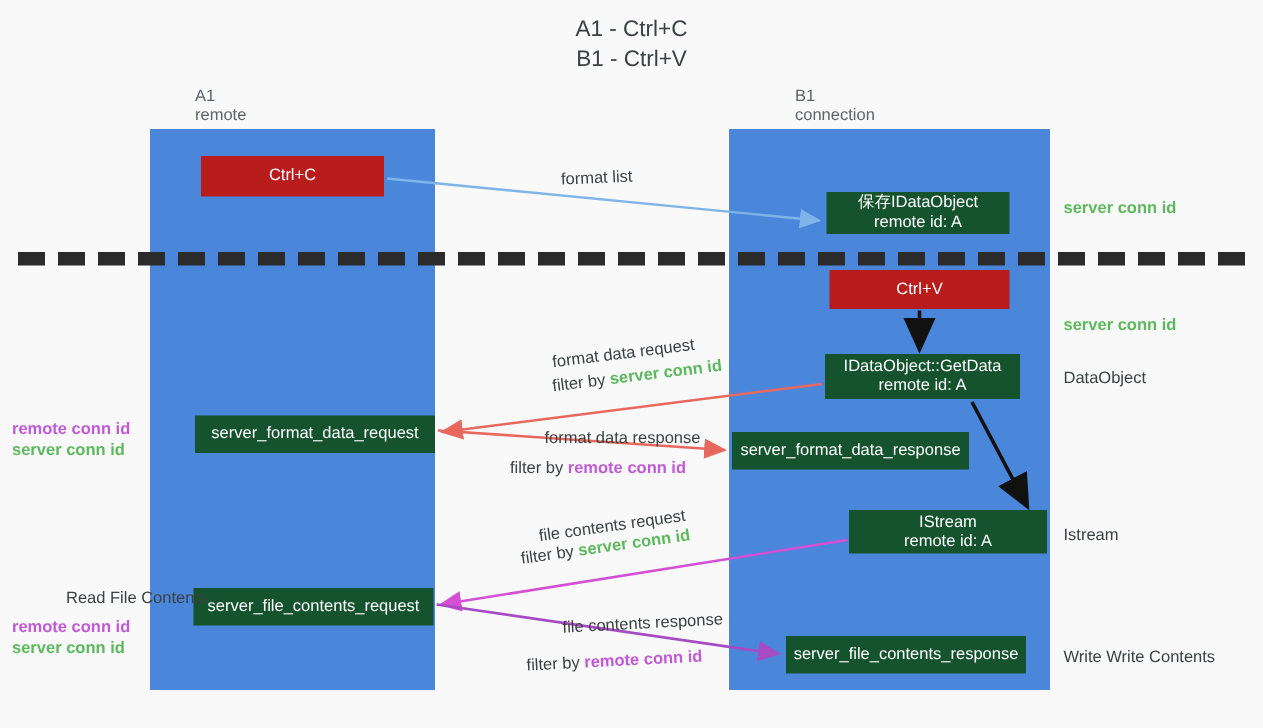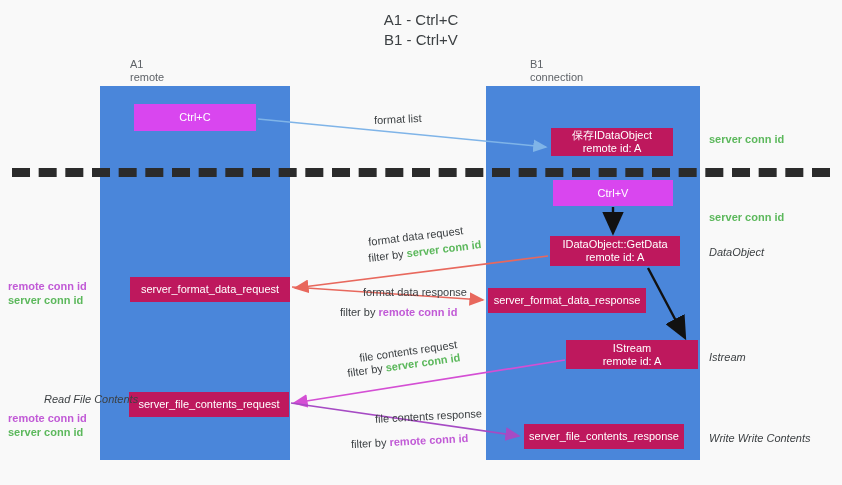--- a/index.html
+++ b/index.html
@@ -42,40 +42,40 @@
   }
 
   
   .box{
     box-sizing:border-box;
     display:flex;align-items:center;justify-content:center;
     text-align:center;color:#ffffff;
     font-size:11px;line-height:13px;
     white-space:pre;
   }
-  .box.green{background:#d946ef;}
-  .box.orange{background:#be185d;}
+  .box.green{background:#b91c1c;}
+  .box.orange{background:#14532d;}
 
   #box-ctrlc{left:134px;top:104px;width:122px;height:27px;}
   #box-idataobject{left:551px;top:128px;width:122px;height:28px;}
   #box-ctrlv{left:553px;top:180px;width:120px;height:26px;}
   #box-getdata{left:550px;top:236px;width:130px;height:30px;}
   #box-fmt-req{left:130px;top:277px;width:160px;height:25px;}
   #box-fmt-res{left:488px;top:288px;width:158px;height:25px;text-align:right;}
   #box-istream{left:566px;top:340px;width:132px;height:29px;}
   #box-file-req{left:129px;top:392px;width:160px;height:25px;}
   #box-file-res{left:524px;top:424px;width:160px;height:25px;}
 
   
   .side{
     font-size:11px;line-height:14px;white-space:pre;
   }
   .green-t{color:#5cb85c;font-weight:bold;}
   .purple-t{color:#c15ad6;font-weight:bold;}
-  .plain-t{color:#3c4043;font-style:italic;}
+  .plain-t{color:#3c4043;}
 
   #lbl-srv1{left:709px;top:132px;}
   #lbl-srv2{left:709px;top:210px;}
   #lbl-dataobject{left:709px;top:245px;}
   #lbl-istream{left:709px;top:350px;}
   #lbl-writefile{left:709px;top:431px;}
 
   
   #lbl-left1{left:8px;top:279px;text-align:left;}
   #lbl-readfile{left:8px;top:392px;margin-left:36px;}

